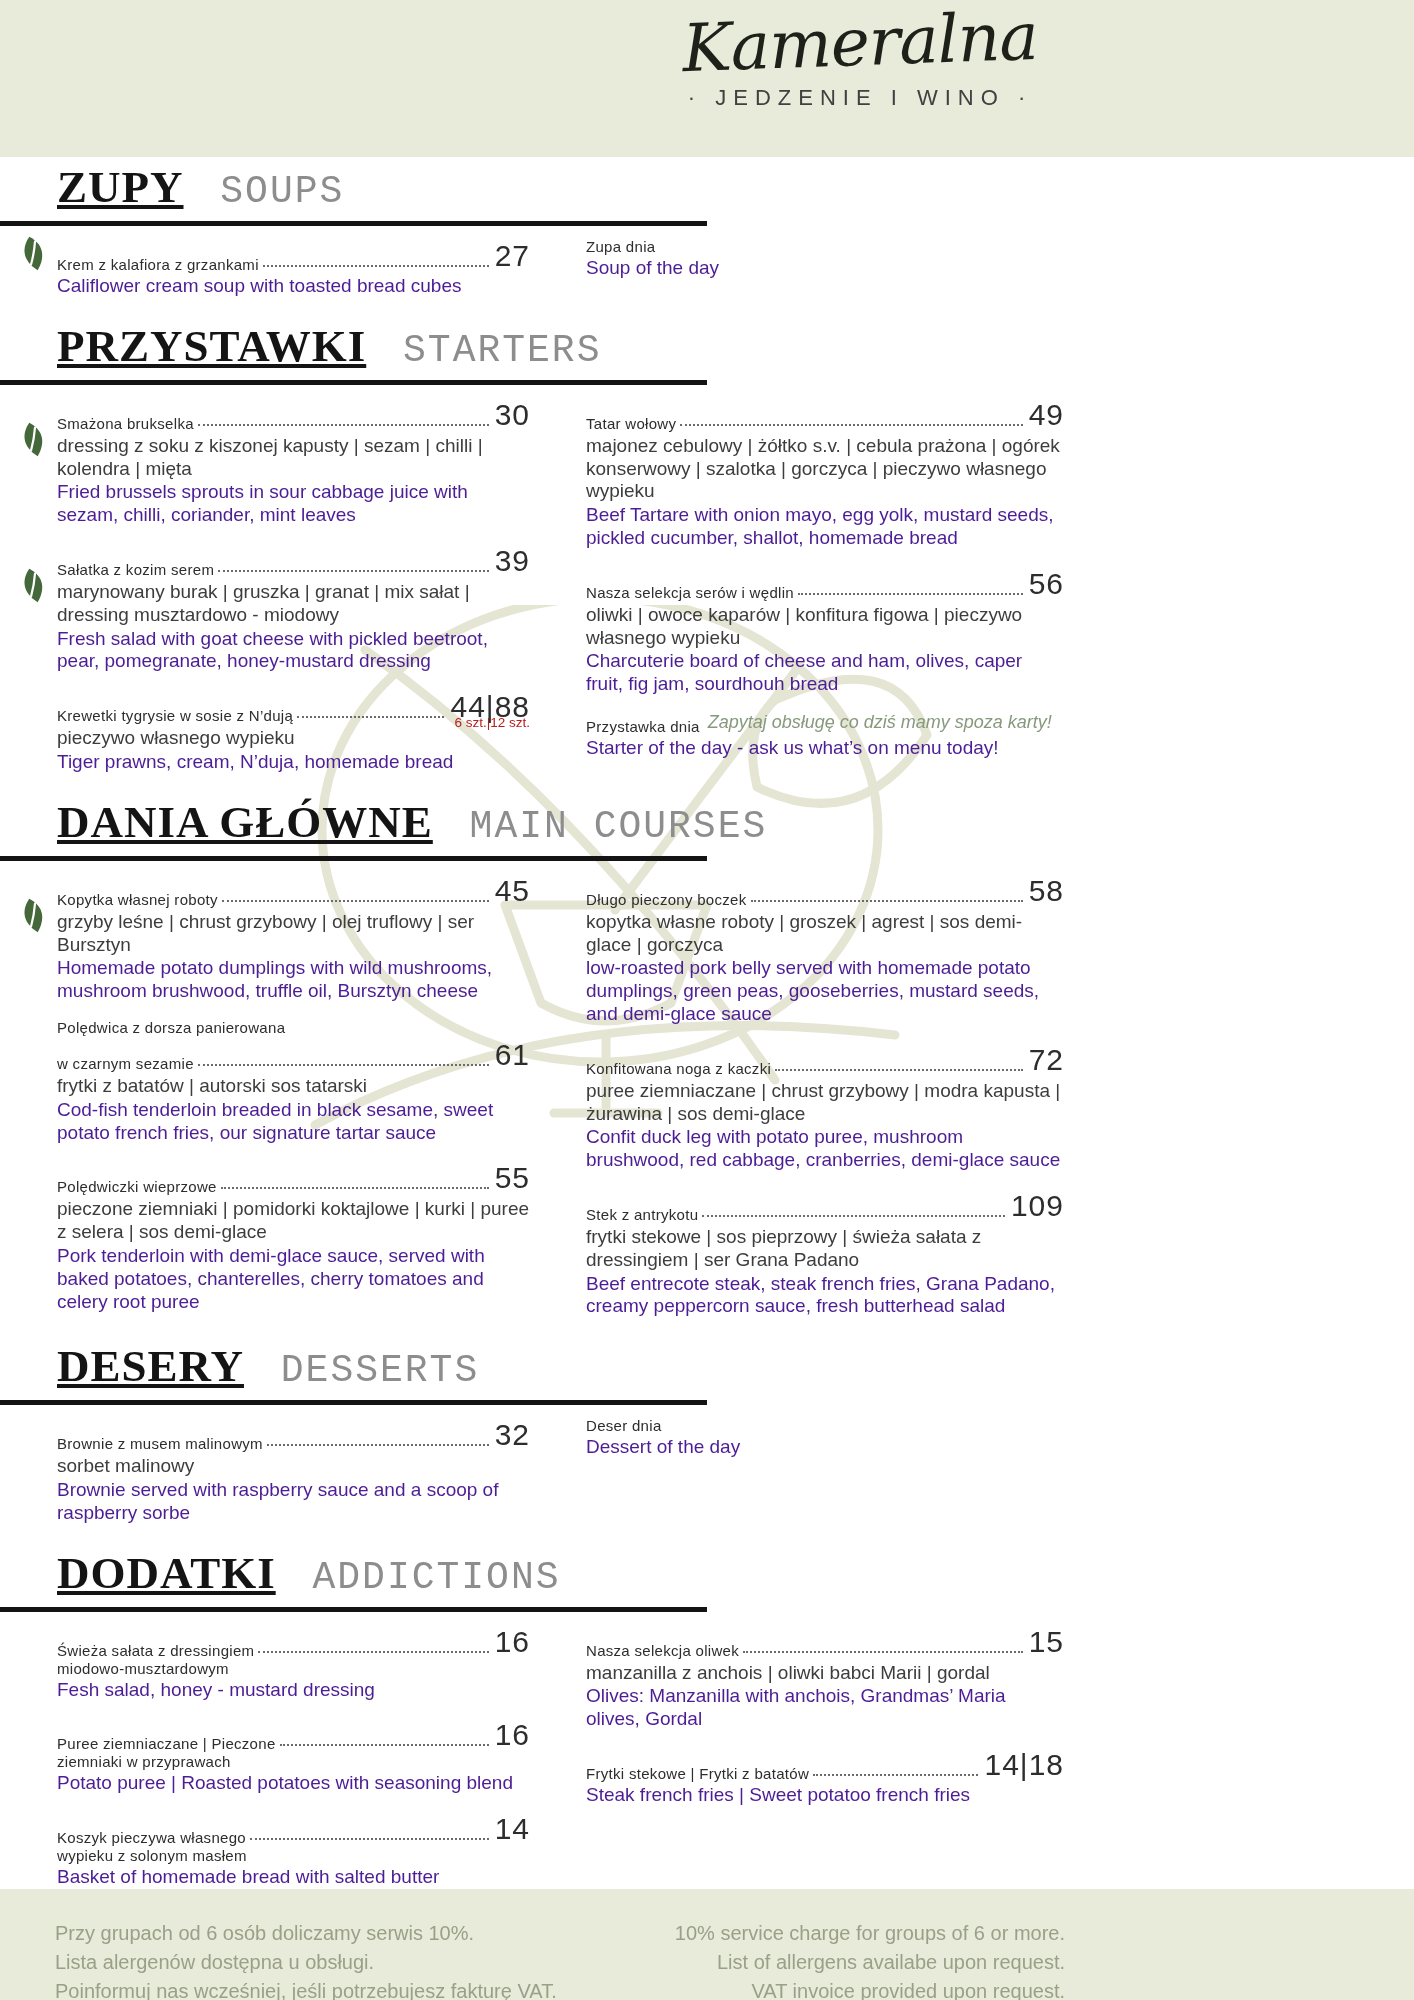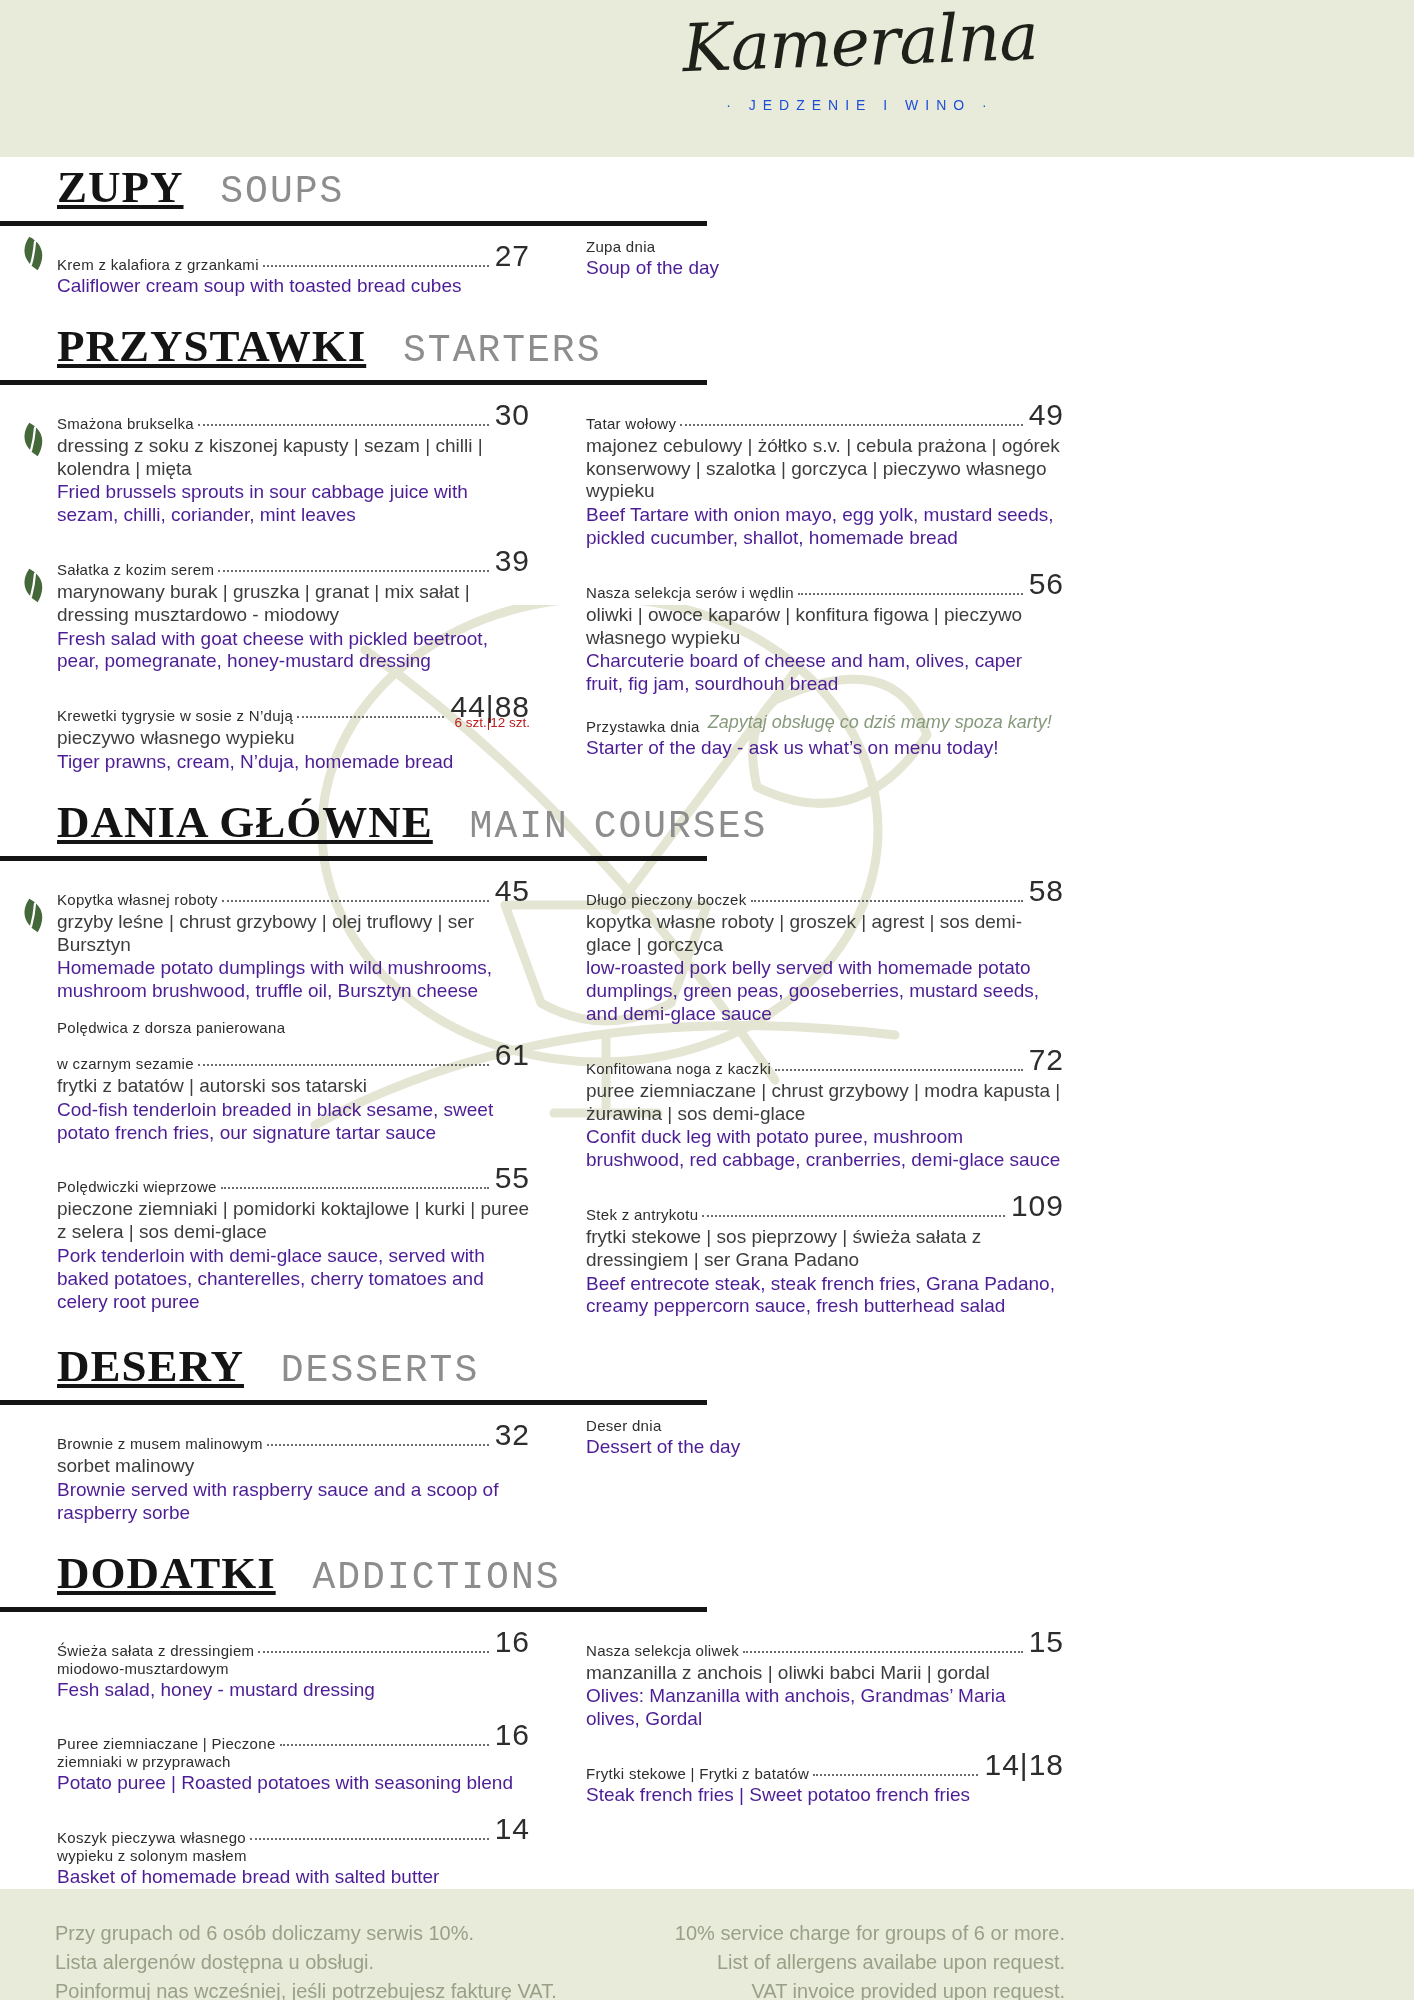--- a/index.html
+++ b/index.html
@@ -12,21 +12,21 @@
     color:#2d2d2d;
   }
   
   .band{height:157px;background:#e8ebda;position:relative;flex:0 0 auto;}
   .logo{position:absolute;top:8px;left:650px;width:420px;text-align:center;}
   .logo-script{
     font-family:"DejaVu Serif",serif;font-style:italic;font-weight:400;
     font-size:66px;line-height:1.05;color:#1d211a;letter-spacing:-1px;
     transform:rotate(-2deg);
   }
-  .logo-sub{margin-top:20px;font-size:14px;letter-spacing:7px;color:#1d4ed8;}
+  .logo-sub{margin-top:8px;font-size:22px;letter-spacing:7px;color:#404040;}
 
   
   .wm{position:absolute;left:255px;top:605px;width:690px;height:590px;z-index:0;pointer-events:none;}
 
   main{flex:1 1 auto;padding:0 0 0 57px;position:relative;z-index:1;}
 
   .sec{margin-top:22px;}
   .sec:first-child{margin-top:4px;}
   .sec-h{
     width:707px;margin-left:-57px;padding:0 0 8px 57px;

